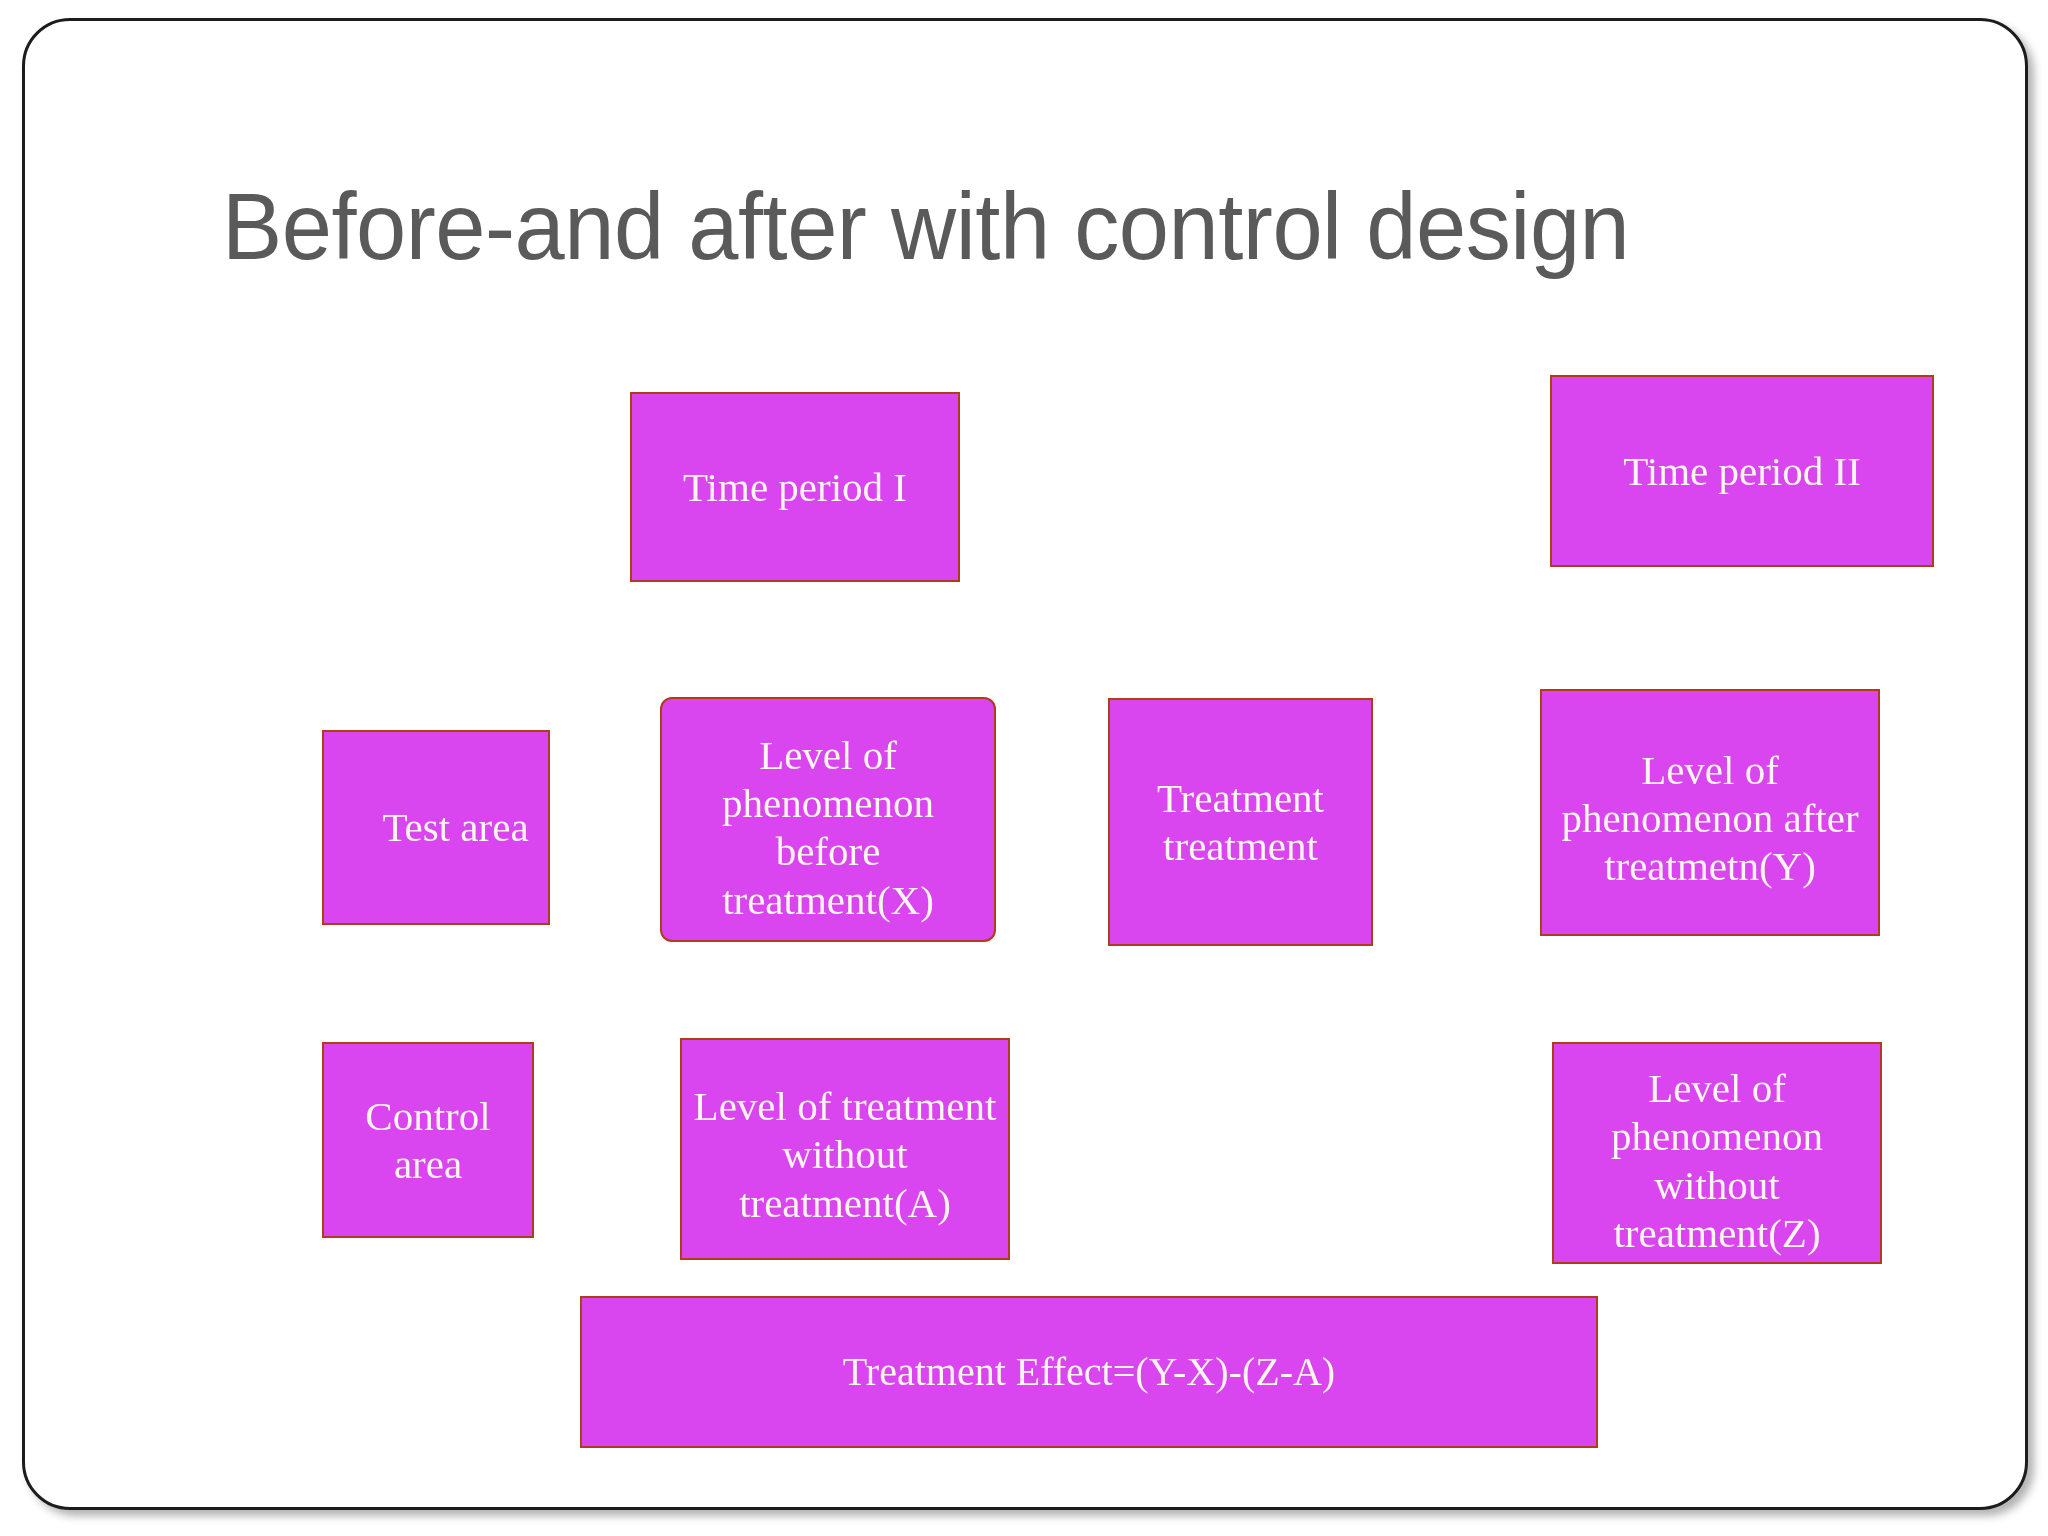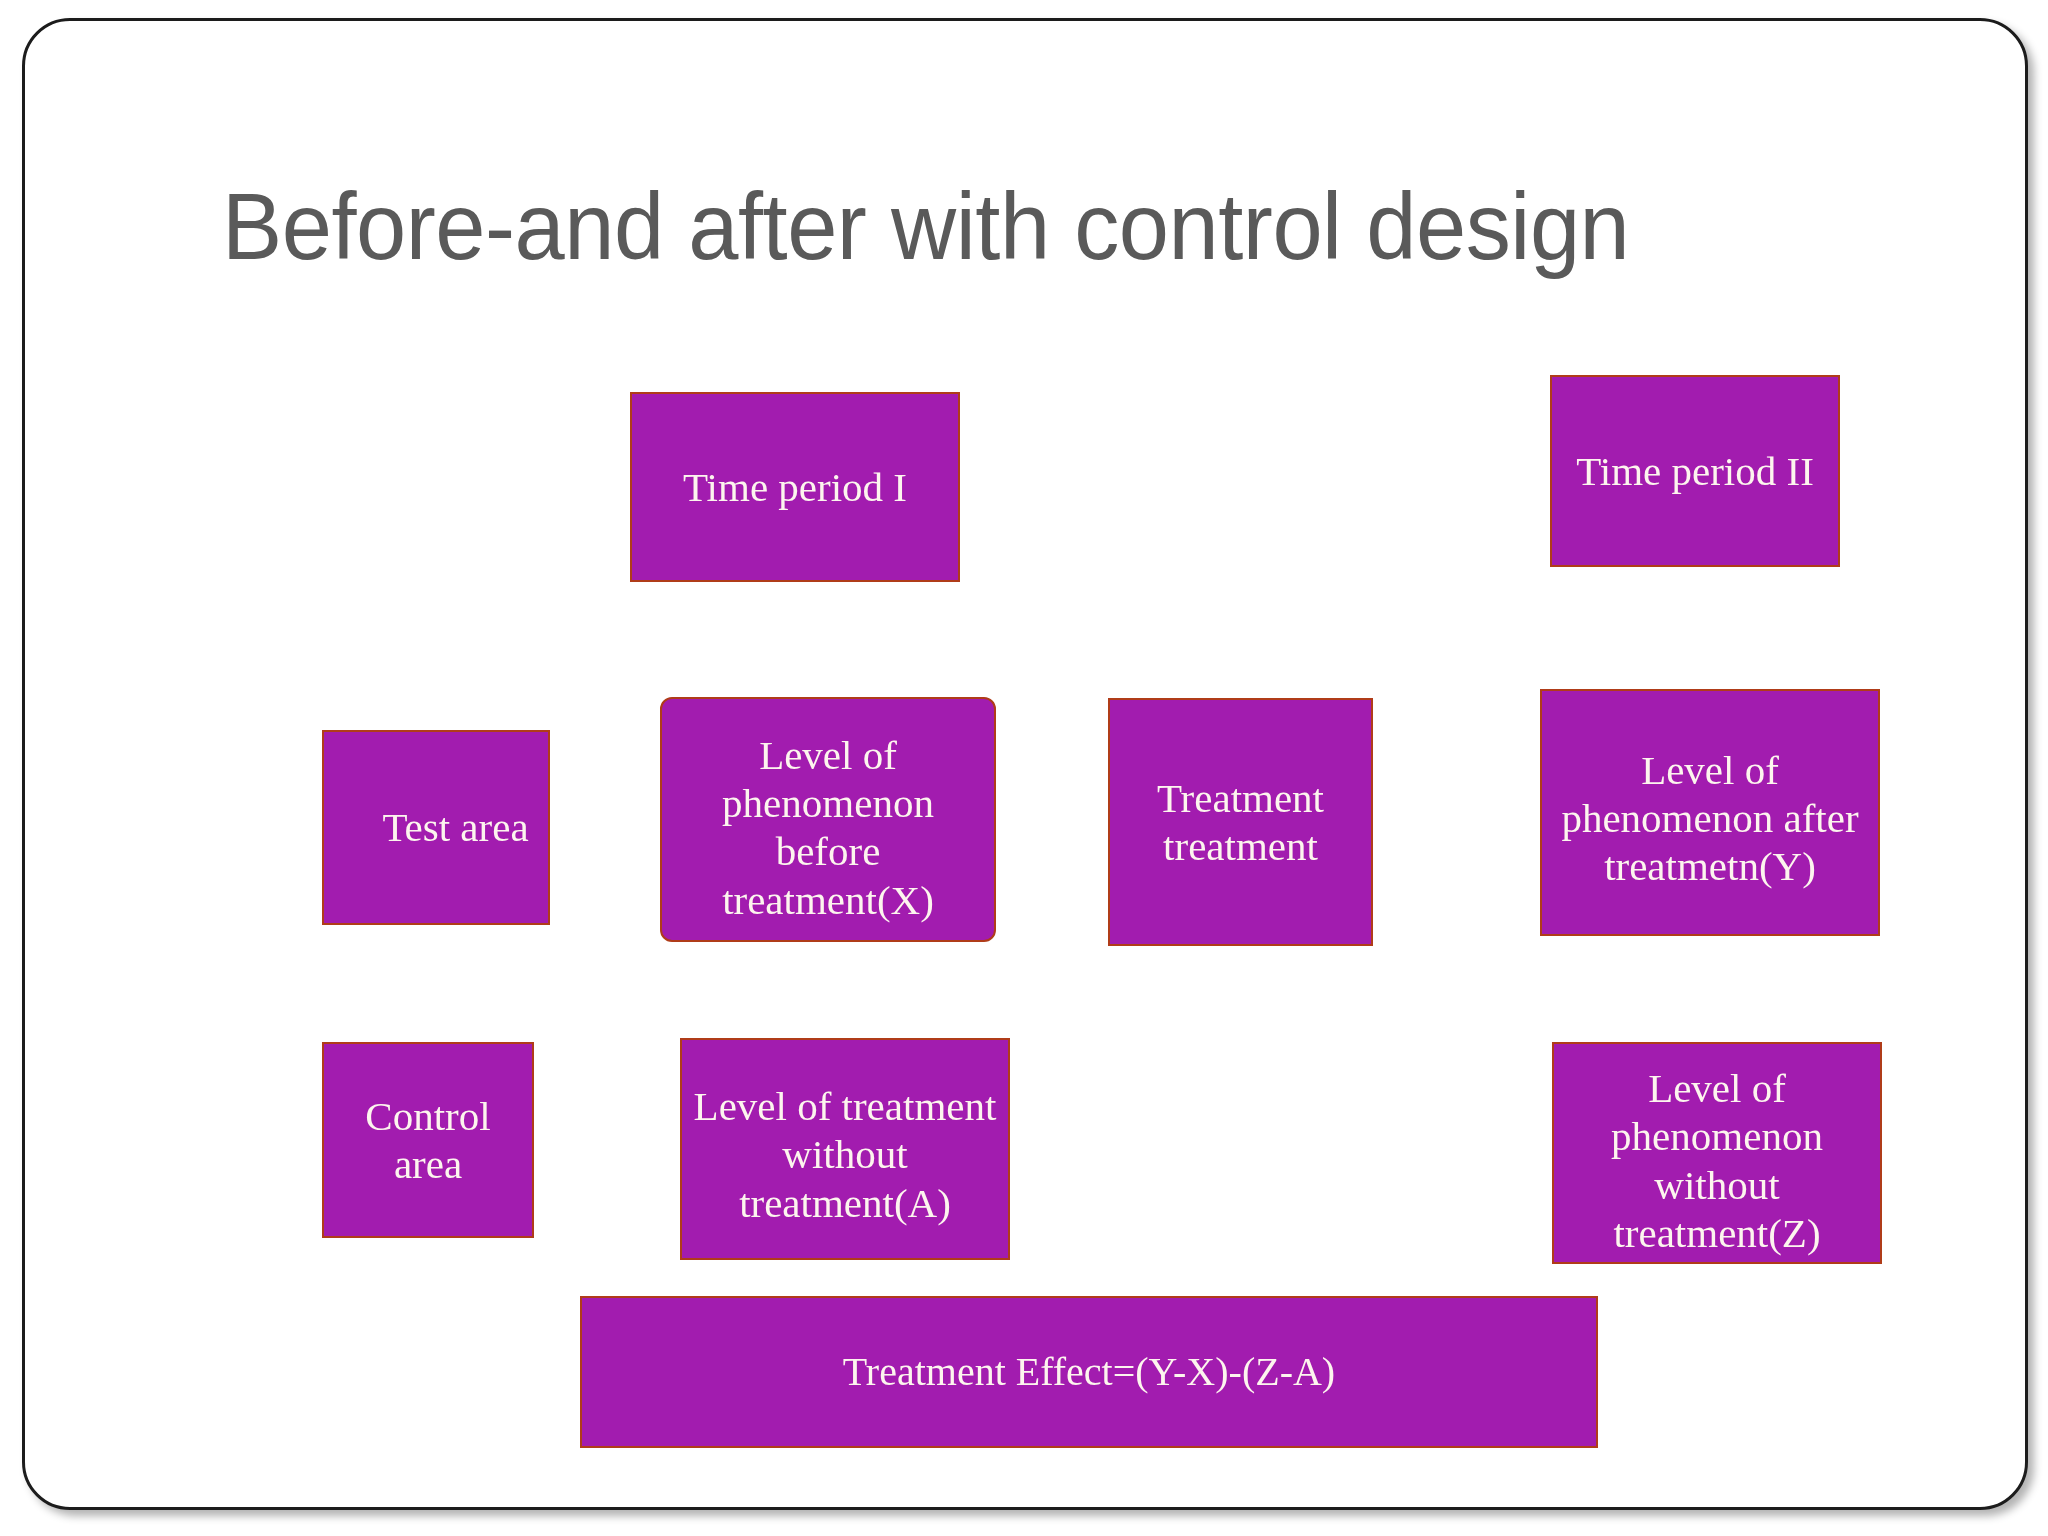--- a/index.html
+++ b/index.html
@@ -49,21 +49,21 @@
     line-height: 1.05;
     letter-spacing: -0.5px;
     white-space: nowrap;
     transform: scaleX(0.96);
     transform-origin: left top;
   }
 
   
   .box {
     position: absolute;
-    background: #a21caf;
+    background: #d946ef;
     border: 2px solid #b03c19;
     box-sizing: border-box;
     color: #fdf5ee;
     font-family: "Liberation Serif", serif;
     font-size: 41px;
     line-height: 1.18;
     text-align: center;
     display: flex;
     align-items: center;
     justify-content: center;
@@ -82,21 +82,21 @@
   .box.overflow .label {
     position: absolute;
     left: 0;
     width: 100%;
     top: 50%;
     transform: translateY(-46%);
   }
 
   
   #box-time-1      { left: 630px;  top: 392px;  width: 330px;  height: 190px; }
-  #box-time-2      { left: 1550px; top: 375px;  width: 290px;  height: 192px; }
+  #box-time-2      { left: 1550px; top: 375px;  width: 384px;  height: 192px; }
 
   #box-test-area   { left: 322px;  top: 730px;  width: 228px;  height: 195px; padding-left: 39px; }
   #box-level-x     { left: 660px;  top: 697px;  width: 336px;  height: 245px; border-radius: 12px; }
   #box-treatment   { left: 1108px; top: 698px;  width: 265px;  height: 248px; }
   #box-level-y     { left: 1540px; top: 689px;  width: 340px;  height: 247px; }
 
   #box-control     { left: 322px;  top: 1042px; width: 212px;  height: 196px; }
   #box-level-a     { left: 680px;  top: 1038px; width: 330px;  height: 222px; }
   #box-level-z     { left: 1552px; top: 1042px; width: 330px;  height: 222px; }
 

